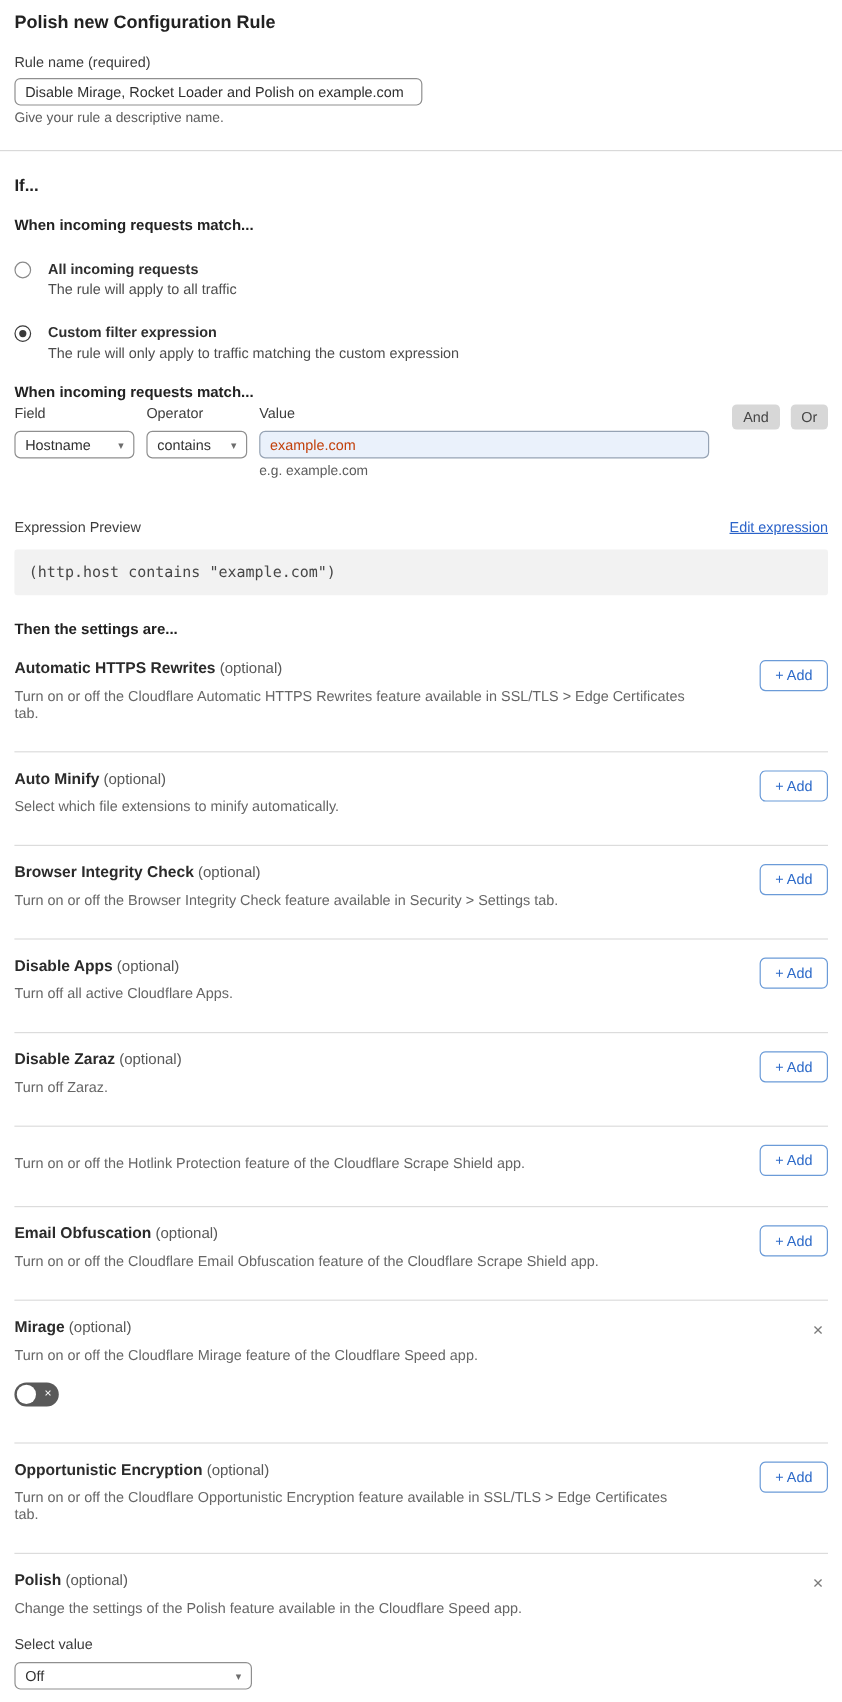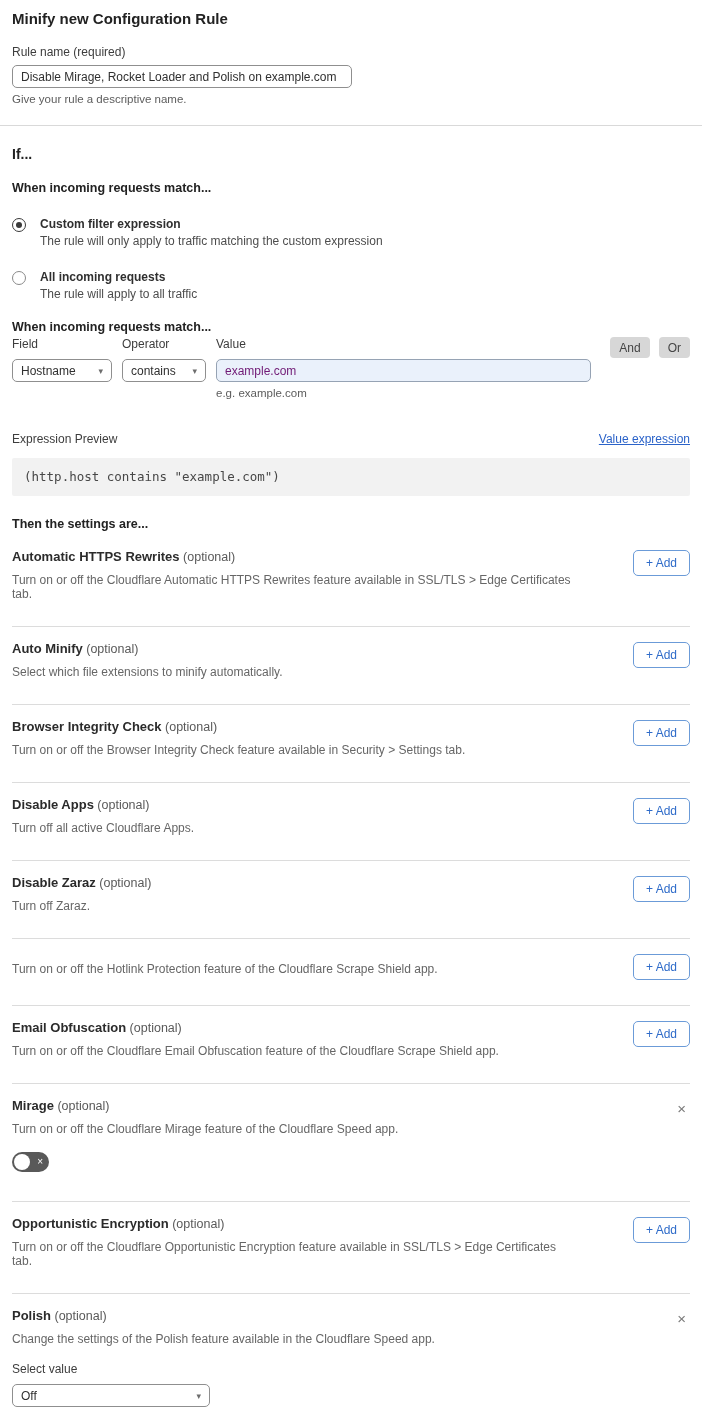--- a/index.html
+++ b/index.html
@@ -46,21 +46,21 @@
     height:23px; border:1px solid #8f8f8f; border-radius:5px; background:#fff;
     display:flex; align-items:center; justify-content:space-between;
     padding:0 8px; font-size:12px; color:#303030; cursor:pointer;
   }
   .select-box .caret { color:#6d6d6d; font-size:9px; margin-left:8px; }
   .w-field { width:100px; }
   .w-operator { width:84px; }
   .value-col { flex:1; margin-right:10px; }
   .value-input {
     width:100%; height:23px; border:1px solid #96a3b4; border-radius:5px;
-    background:#eaf1fb; padding:0 8px; font-size:12px; color:#701a75;
+    background:#eaf1fb; padding:0 8px; font-size:12px; color:#c2410c;
     font-family:"Liberation Sans", sans-serif;
   }
   .andor-wrap { display:flex; align-items:flex-start; padding-bottom:1px; }
   .andor-btn {
     height:21px; border:none; border-radius:4px; background:#d7d7d7; color:#454545;
     font-size:12px; padding:0 9px; margin-left:9px; cursor:pointer;
     font-family:"Liberation Sans", sans-serif;
   }
 
   .preview-head { display:flex; justify-content:space-between; align-items:flex-end; margin-top:33px; }
@@ -108,49 +108,49 @@
 
   .setting-select-wrap { margin-top:16px; }
   .setting-select-label { font-size:12px; color:#3d3d3d; margin-bottom:8px; }
   .w-setting { width:198px; }
 </style>
 </head>
 <body>
 
 <div class="page">
 
-  <h1 class="page-title">Minify new Configuration Rule</h1>
+  <h1 class="page-title">Polish new Configuration Rule</h1>
 
   <div>
     <div class="field-label">Rule name (required)</div>
     <input class="rule-name-input" type="text" value="Disable Mirage, Rocket Loader and Polish on example.com" style="">
     <div class="helper-text">Give your rule a descriptive name.</div>
   </div>
 
   <hr class="top-divider">
 
   <h2 class="if-heading">If...</h2>
   <h3 class="sub-heading">When incoming requests match...</h3>
+
+  <div class="radio-option">
+    <span class="radio-circle"></span>
+    <span class="radio-texts">
+      <div class="radio-label">All incoming requests</div>
+      <div class="radio-desc">The rule will apply to all traffic</div>
+    </span>
+  </div>
 
   <div class="radio-option">
     <span class="radio-circle selected"></span>
     <span class="radio-texts">
       <div class="radio-label">Custom filter expression</div>
       <div class="radio-desc">The rule will only apply to traffic matching the custom expression</div>
     </span>
   </div>
 
-  <div class="radio-option">
-    <span class="radio-circle"></span>
-    <span class="radio-texts">
-      <div class="radio-label">All incoming requests</div>
-      <div class="radio-desc">The rule will apply to all traffic</div>
-    </span>
-  </div>
-
   <h3 class="sub-heading">When incoming requests match...</h3>
 
   <div class="builder-row">
     <div class="builder-col">
       <div class="col-label">Field</div>
       <div class="select-box w-field">
         <span>Hostname</span>
         <span class="caret">▾</span>
       </div>
     </div>
@@ -167,21 +167,21 @@
       <div class="helper-text">e.g. example.com</div>
     </div>
     <div class="andor-wrap">
       <button class="andor-btn">And</button>
       <button class="andor-btn">Or</button>
     </div>
   </div>
 
   <div class="preview-head">
     <span class="preview-label">Expression Preview</span>
-    <span class="edit-link">Value expression</span>
+    <span class="edit-link">Edit expression</span>
   </div>
   <div class="code-block">(http.host contains "example.com")</div>
 
   <h3 class="then-heading">Then the settings are...</h3>
 
   <div class="settings-list">
       <div class="setting-row">
         <div class="setting-top">
           <div class="setting-titles">
             <div class="setting-title-line"><span class="setting-title">Automatic HTTPS Rewrites</span><span class="setting-optional"> (optional)</span></div>

